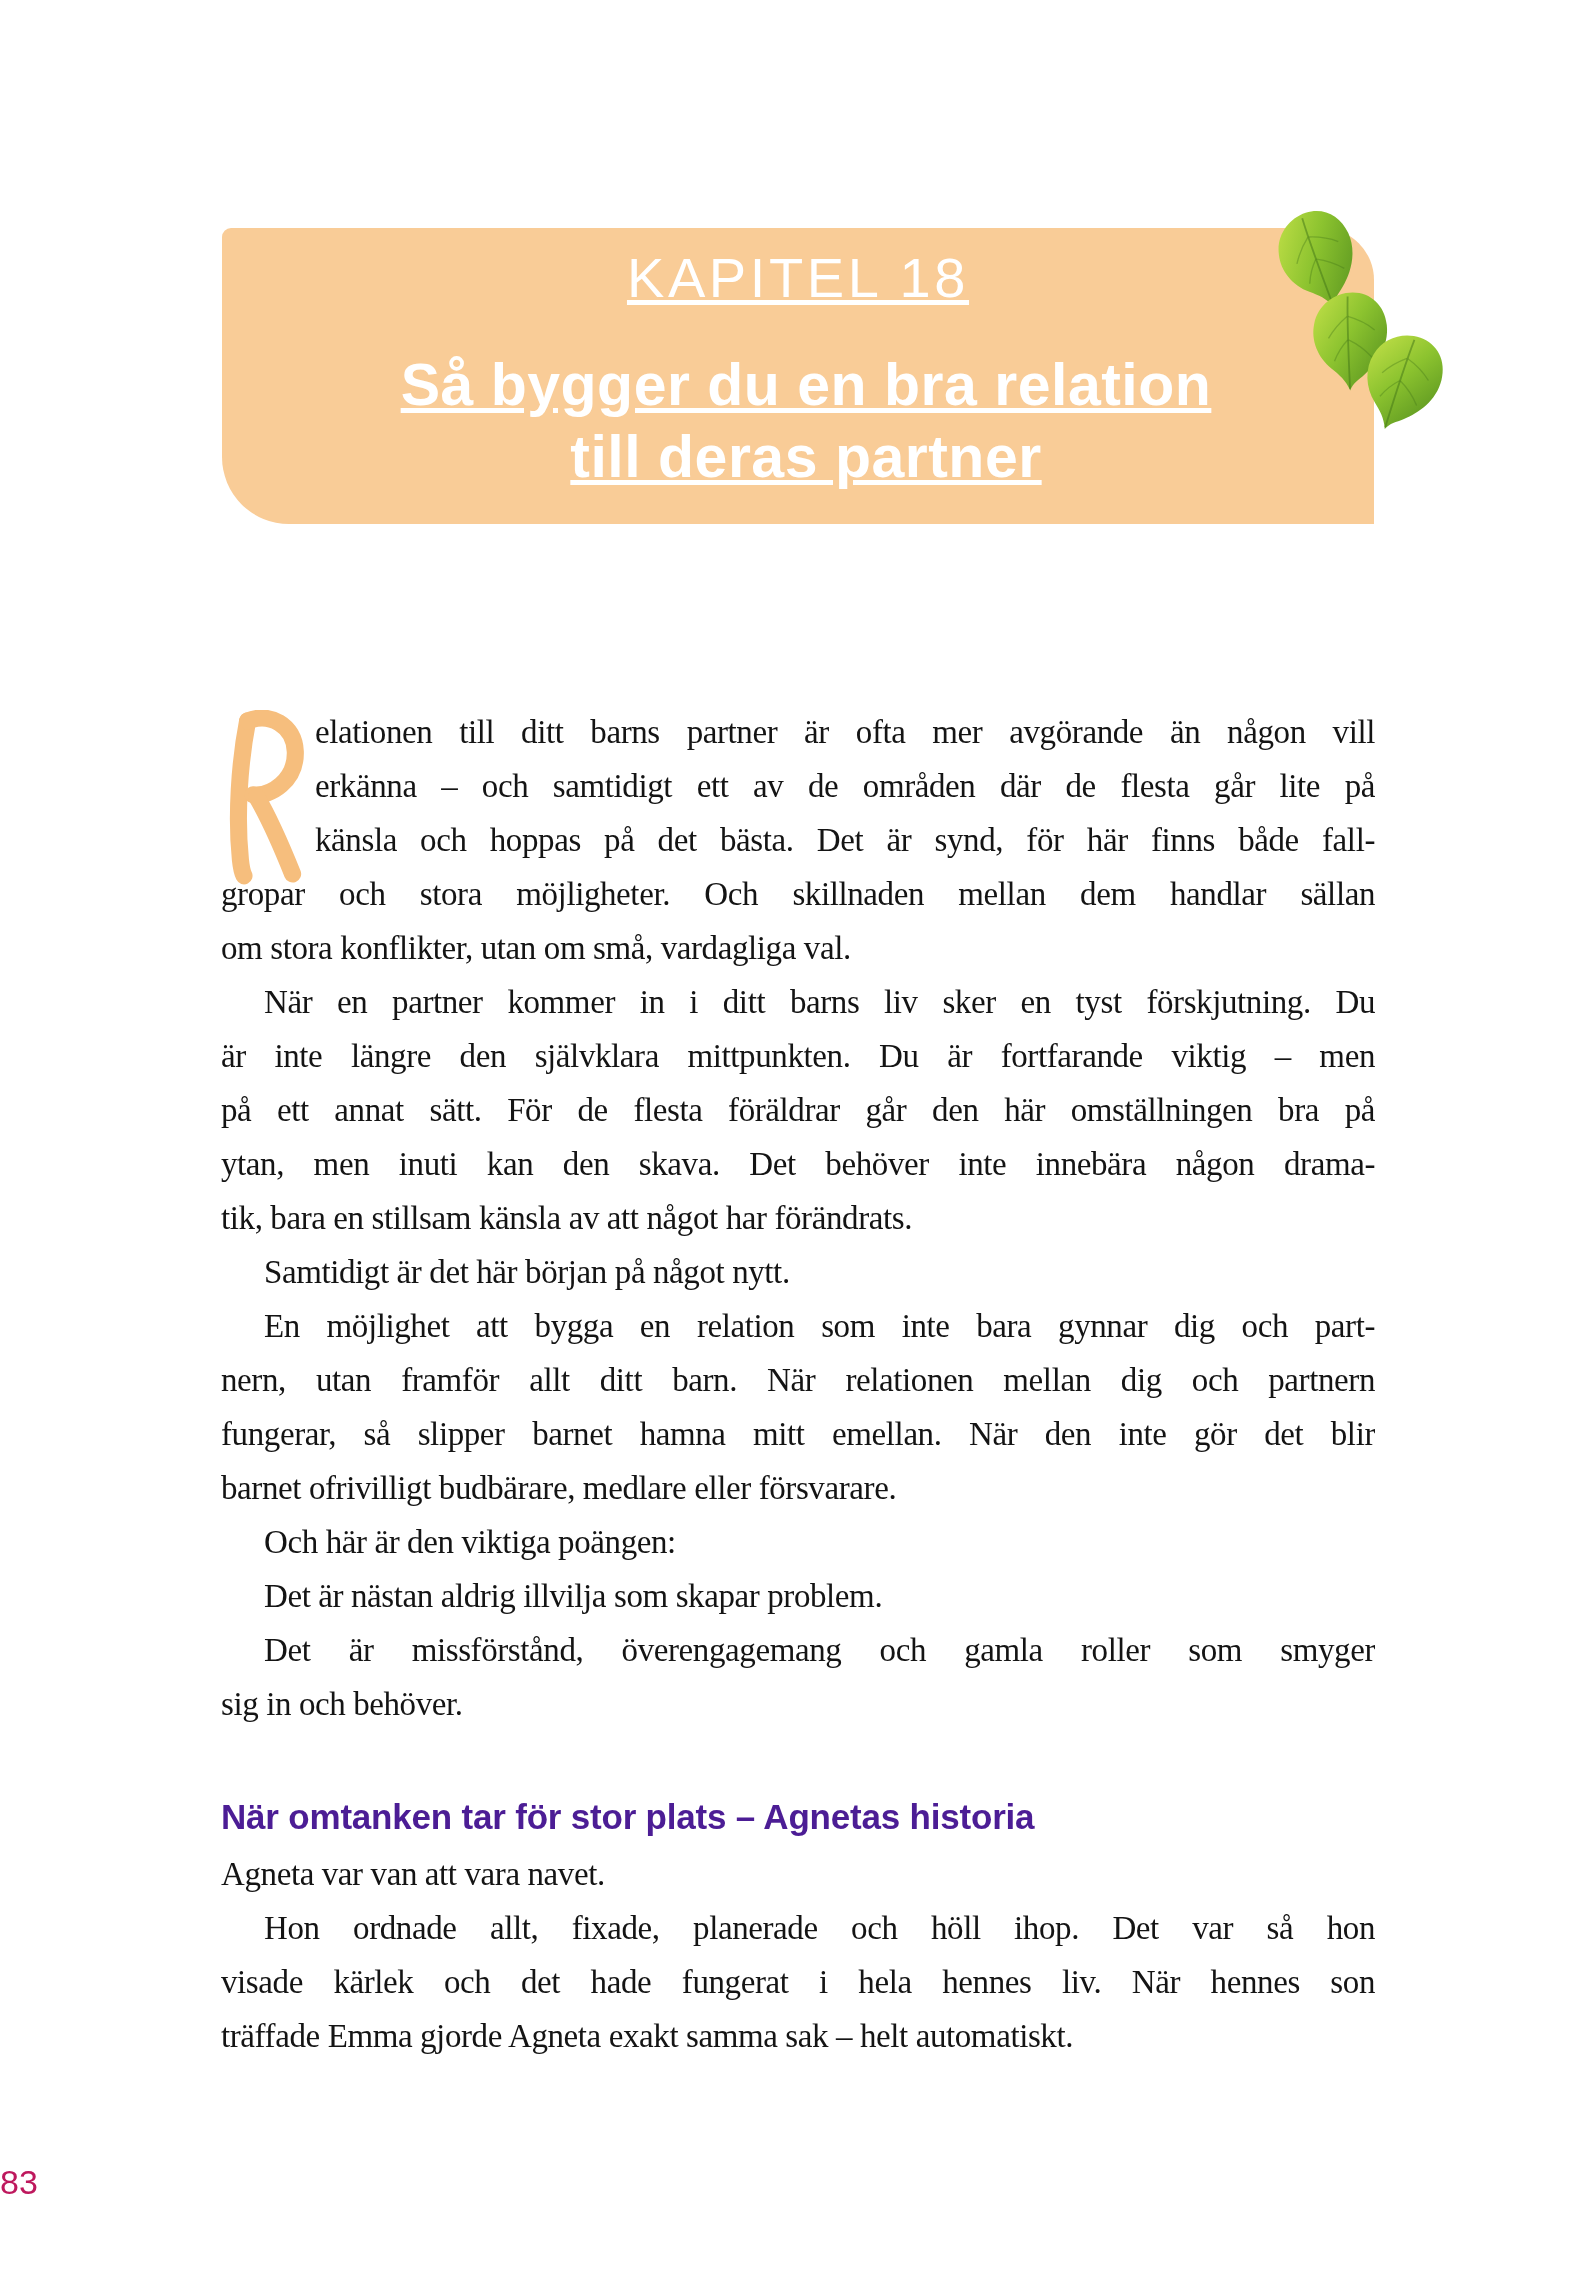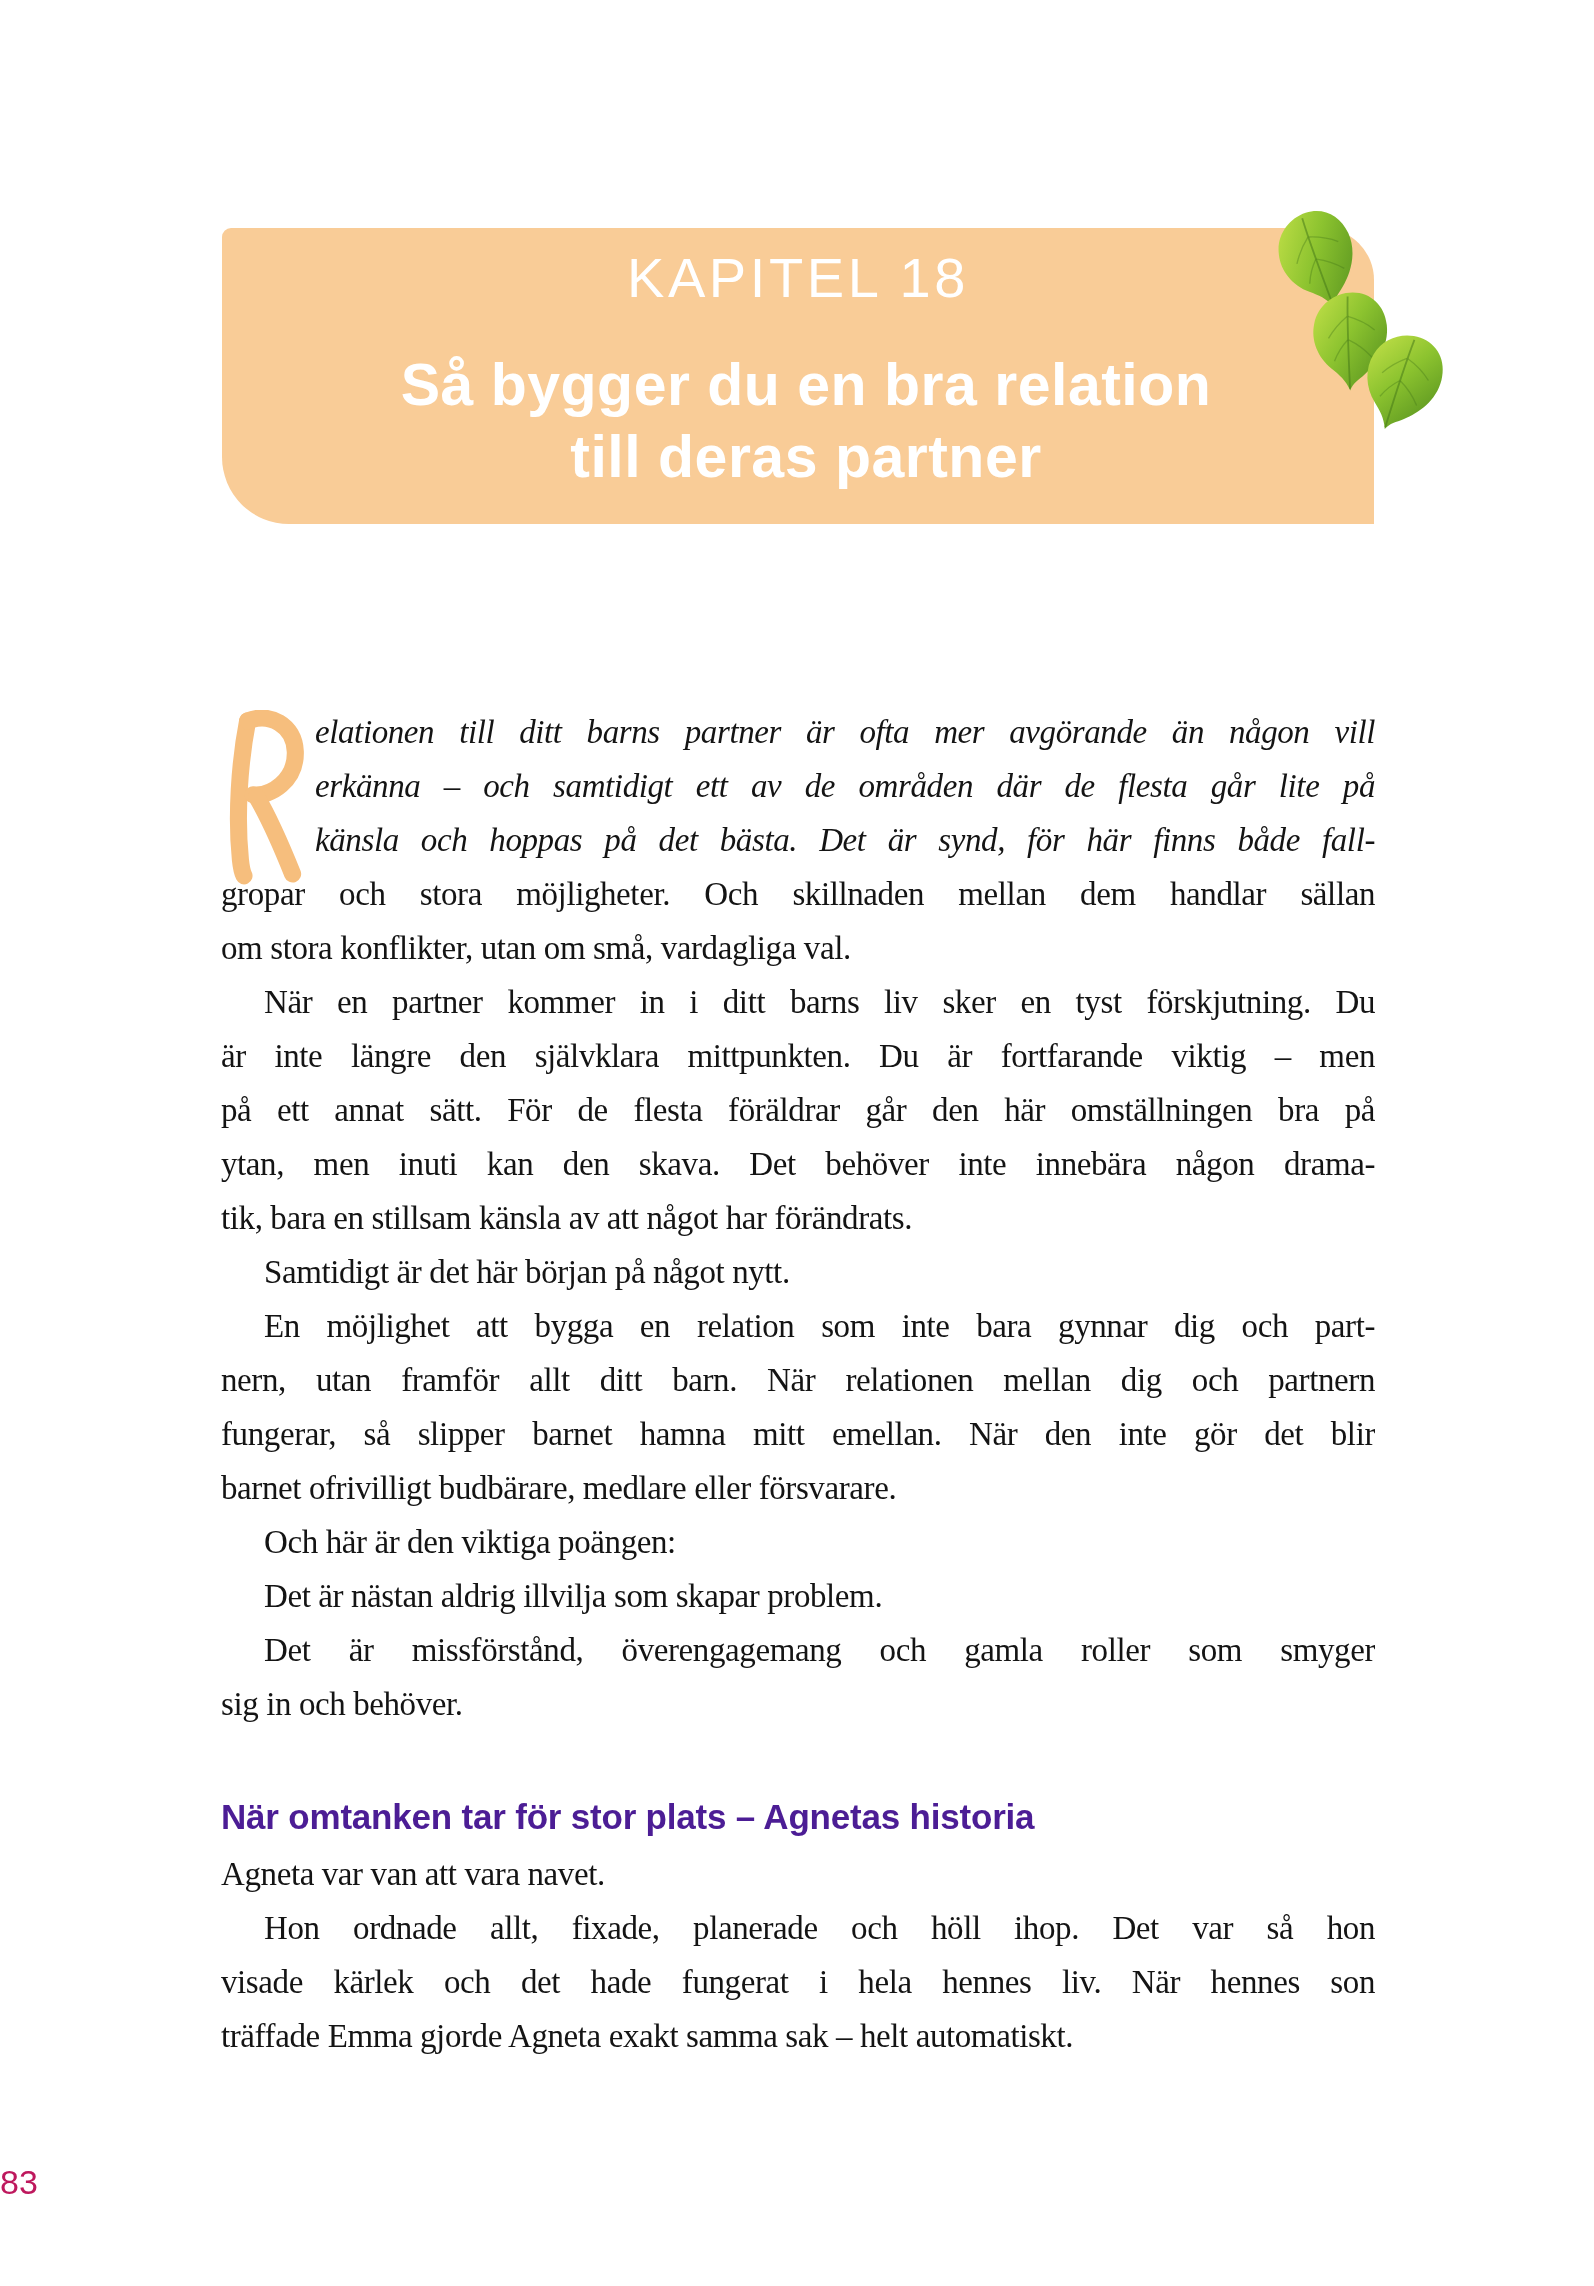--- a/index.html
+++ b/index.html
@@ -1,36 +1,36 @@
 <!DOCTYPE html>
 <html style="font-size:14.4px"><head>
 <meta charset="utf-8">
 <style>
   html,body{margin:0;padding:0;background:#fff;}
   .page{position:relative;width:1595px;height:2286px;background:#ffffff;overflow:hidden;
         font-family:"Liberation Serif",serif;}
 
   
   .banner{position:absolute;left:222px;top:228px;width:1152px;height:296px;
-          background:#F9CC97;border-radius:9px 52px 0 67px;text-align:center;color:#fff;}
+          background:#F9CC97;border-radius:9px 52px 0 67px;text-align:center;color:#fff;text-decoration:underline;}
   .kicker{margin-top:21px;font:400 56px/58px "Liberation Sans",sans-serif;letter-spacing:3.6px;}
   .btitle{margin-top:42px;font:700 59px/72px "Liberation Sans",sans-serif;letter-spacing:0.5px;padding-left:16px;}
 
   
   .leaves{position:absolute;left:1251px;top:203px;width:221px;height:270px;}
 
   
   .column{position:absolute;left:221px;top:705px;width:1154px;color:#141414;
           font-size:33px;line-height:54px;letter-spacing:-0.4px;}
   .para{position:relative;}
   .bline{height:54px;overflow:hidden;text-align:justify;}
   .bline::after{content:"";display:inline-block;width:100%;height:0;}
   .bline.last{text-align:left;}
   .bline.last::after{content:none;}
-  .bline.pad{padding-left:94px;font-style:italic;}
+  .bline.pad{padding-left:94px;}
   .bline.ind{padding-left:43px;}
   .dropcap-svg{position:absolute;left:-3.6px;top:4.5px;}
 
   .section-heading{margin:61px 0 5.4px 0;font:700 35px/50px "Liberation Sans",sans-serif;
                    color:#4c1d95;letter-spacing:-0.2px;}
 
   .pageno{position:absolute;top:2162px;left:0;width:100%;text-align:left;
           font:400 34px/41px "Liberation Sans",sans-serif;color:#be185d;}
 </style>
 </head>

